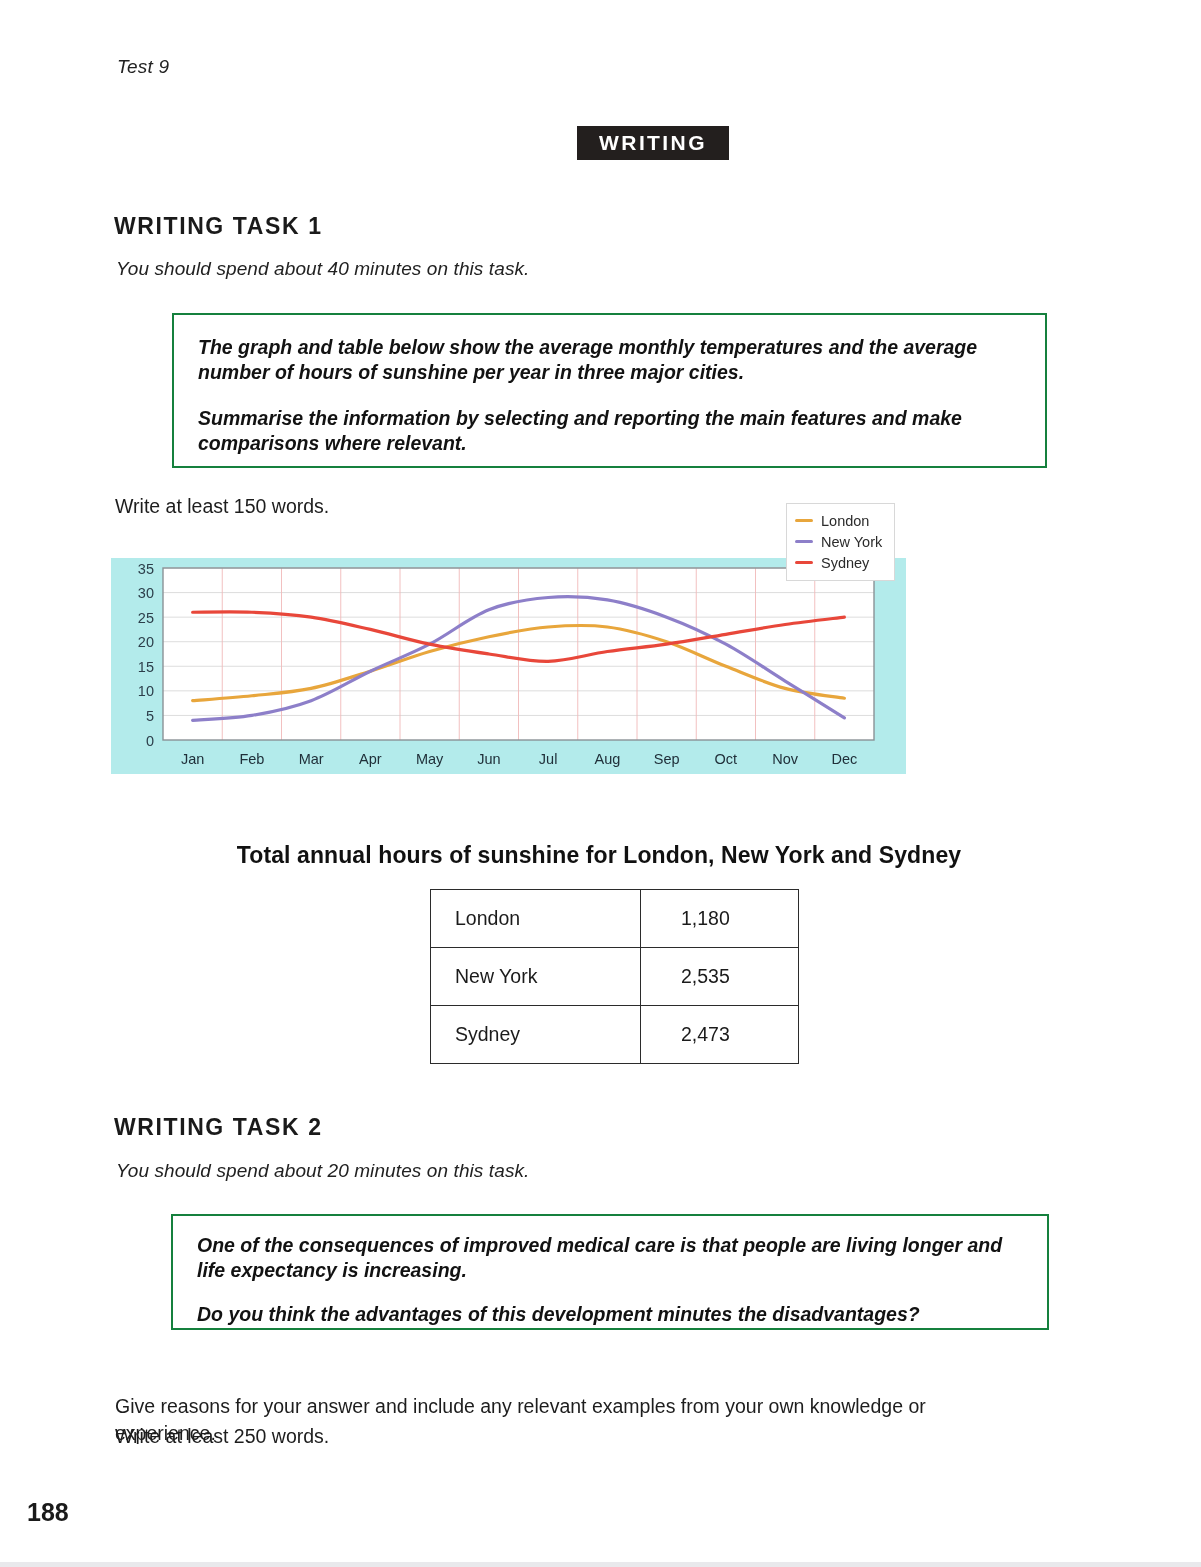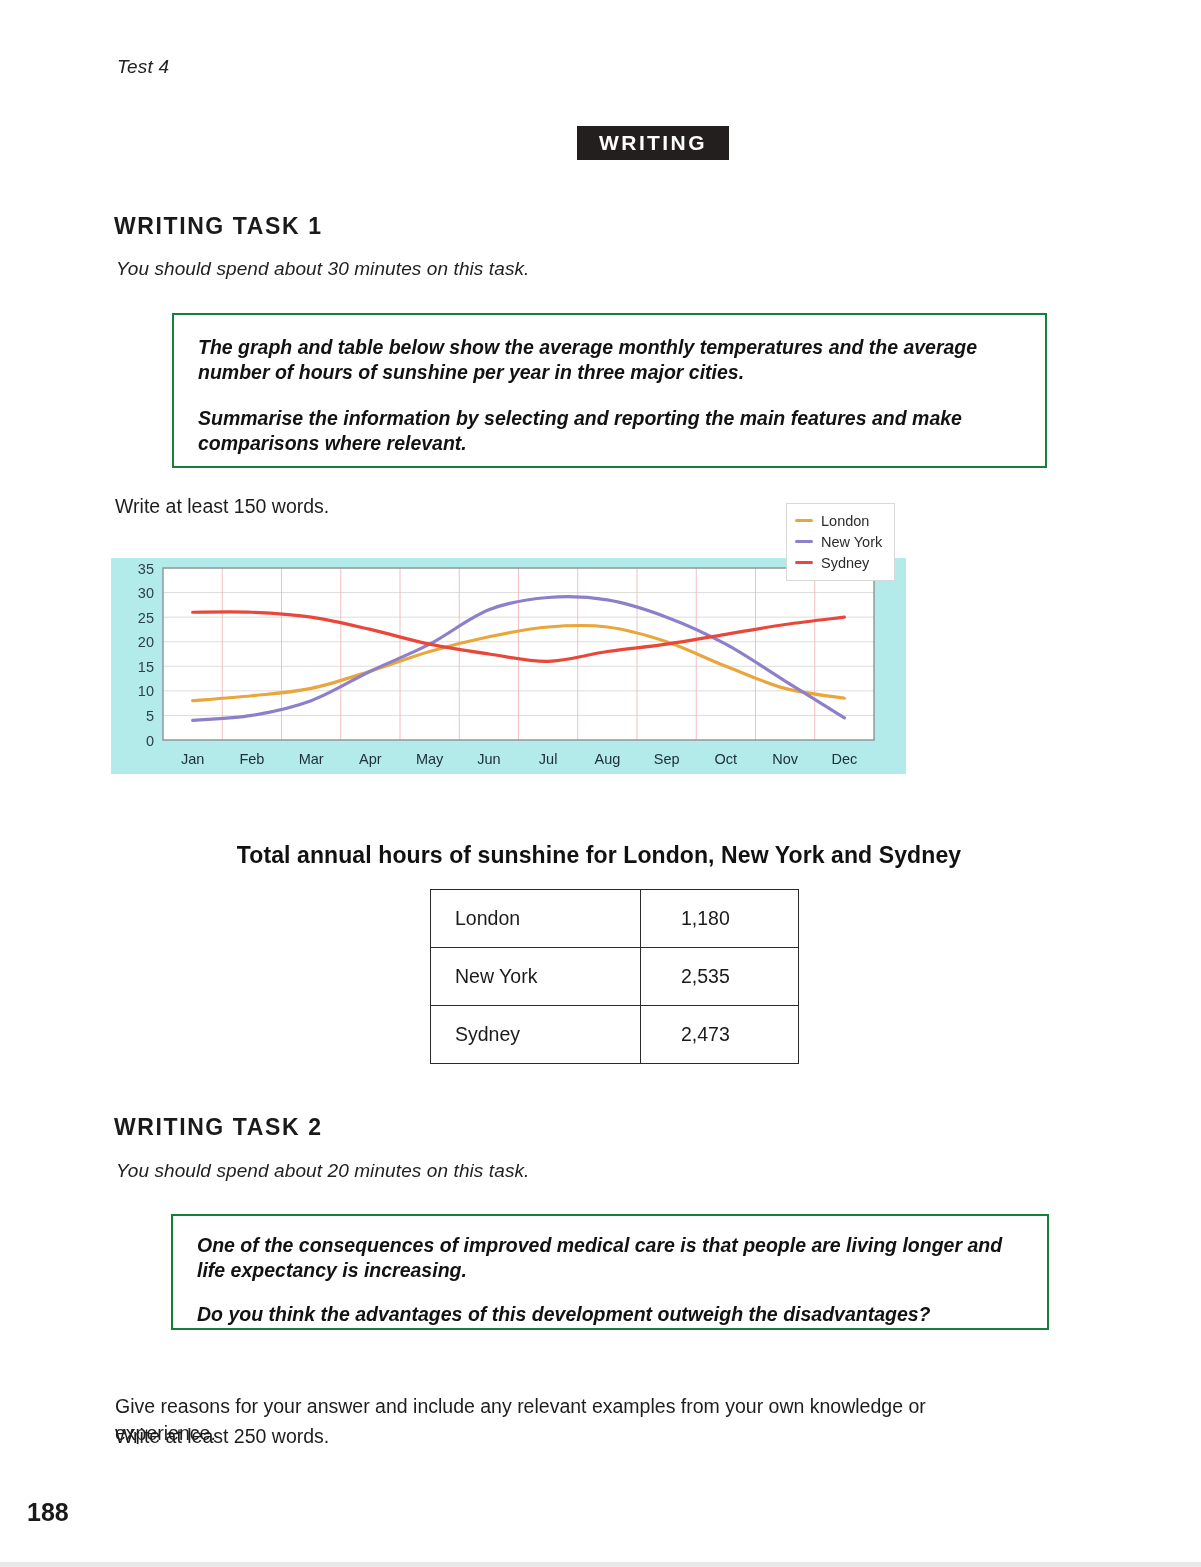--- a/index.html
+++ b/index.html
@@ -108,26 +108,26 @@
   .bottom-rule{
     position:absolute;left:0;top:1562px;width:1201px;height:5px;
     background:#e9e9ec;
   }
 </style>
 </head>
 <body>
 
 <div class="page">
 
-  <div class="test-label">Test 4</div>
+  <div class="test-label">Test 9</div>
 
   <div class="writing-banner">WRITING</div>
 
   <div class="task-heading" id="task1-heading">WRITING TASK 1</div>
-  <div class="task-sub" id="task1-sub">You should spend about 30 minutes on this task.</div>
+  <div class="task-sub" id="task1-sub">You should spend about 40 minutes on this task.</div>
 
   <div class="prompt-box" id="task1-box">
     <p class="prompt-p">The graph and table below show the average monthly temperatures and the average number of hours of sunshine per year in three major cities.</p>
     <p class="prompt-p">Summarise the information by selecting and reporting the main features and make comparisons where relevant.</p>
   </div>
 
   <div class="plain" id="write150">Write at least 150 words.</div>
 
   <div class="legend-box">
     <div class="legend-row">
@@ -209,21 +209,21 @@
           <td class="c-val">2,473</td>
         </tr>
       </tbody>
   </table>
 
   <div class="task-heading" id="task2-heading">WRITING TASK 2</div>
   <div class="task-sub" id="task2-sub">You should spend about 20 minutes on this task.</div>
 
   <div class="prompt-box" id="task2-box">
     <p class="prompt-p">One of the consequences of improved medical care is that people are living longer and life expectancy is increasing.</p>
-    <p class="prompt-p">Do you think the advantages of this development outweigh the disadvantages?</p>
+    <p class="prompt-p">Do you think the advantages of this development minutes the disadvantages?</p>
   </div>
 
   <div class="plain" id="give-reasons">Give reasons for your answer and include any relevant examples from your own knowledge or experience.</div>
   <div class="plain" id="write250">Write at least 250 words.</div>
 
   <div class="page-number">188</div>
   <div class="bottom-rule"></div>
 
 </div>
 

